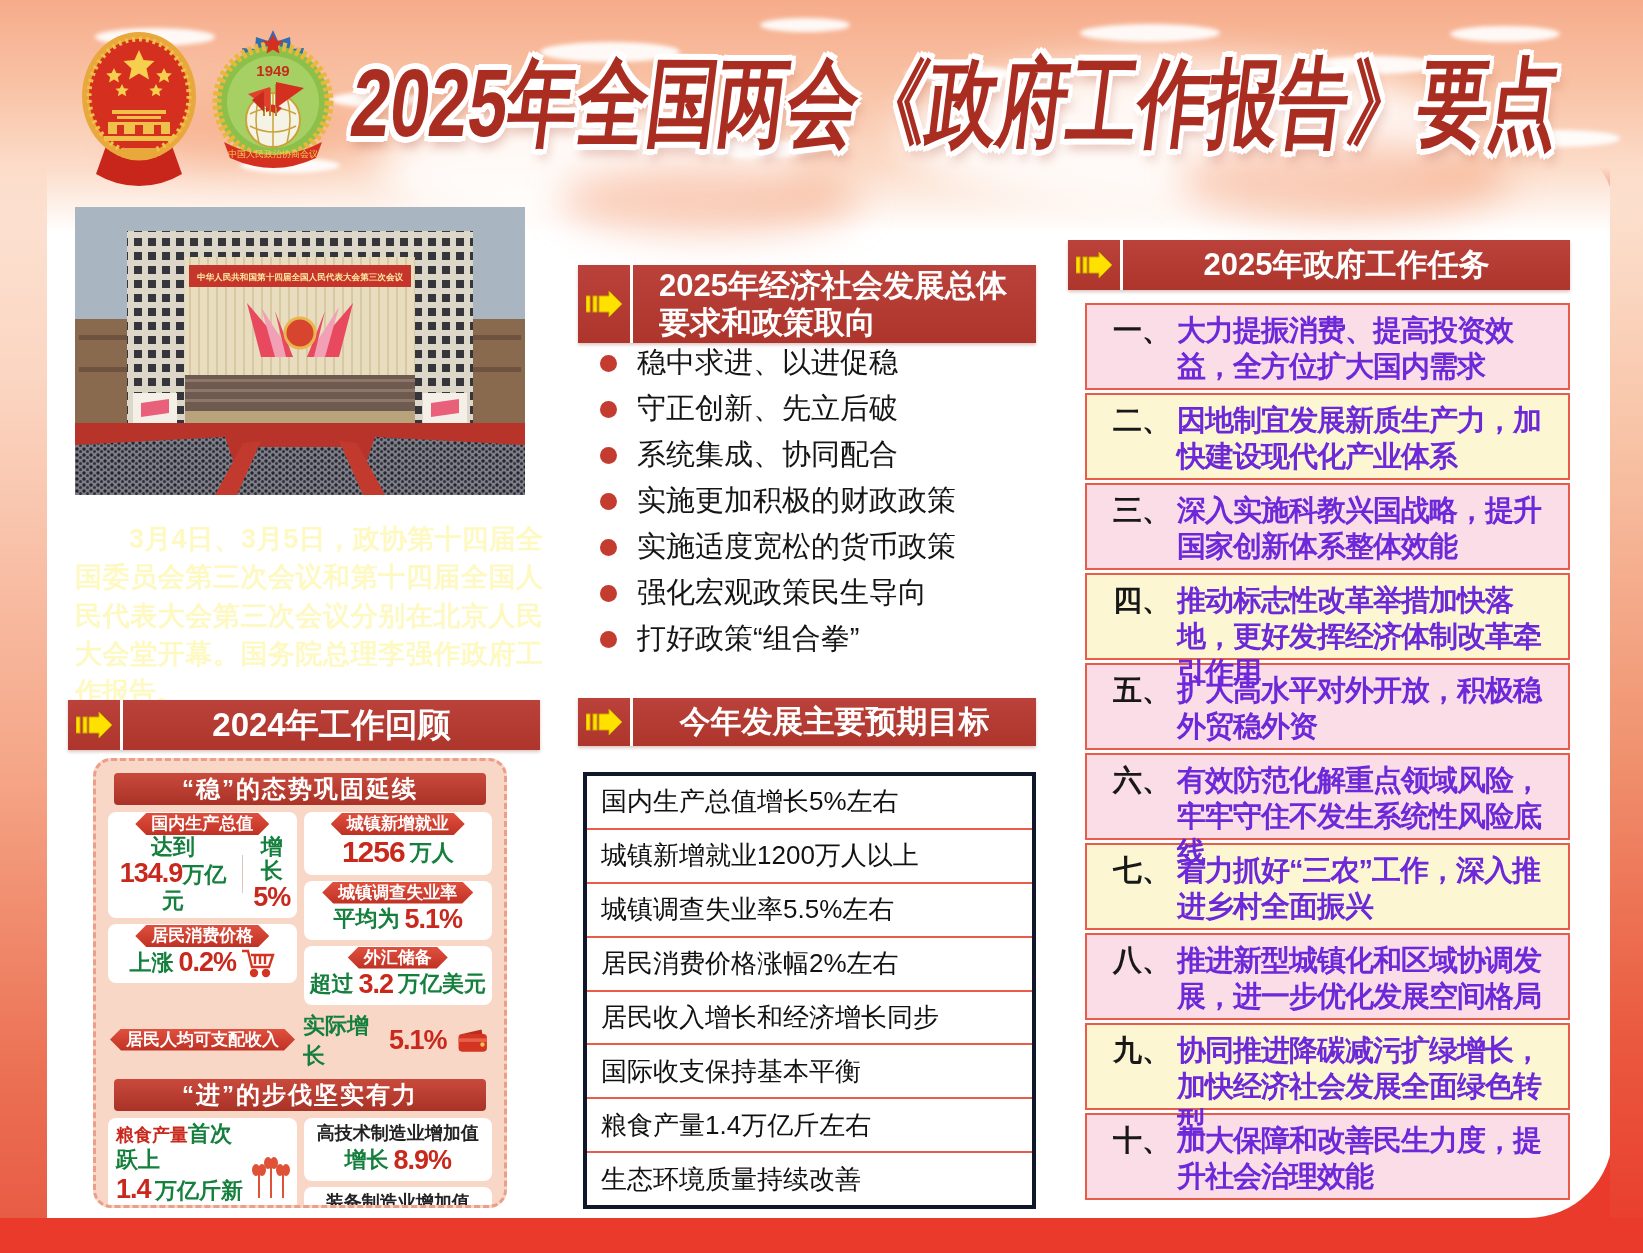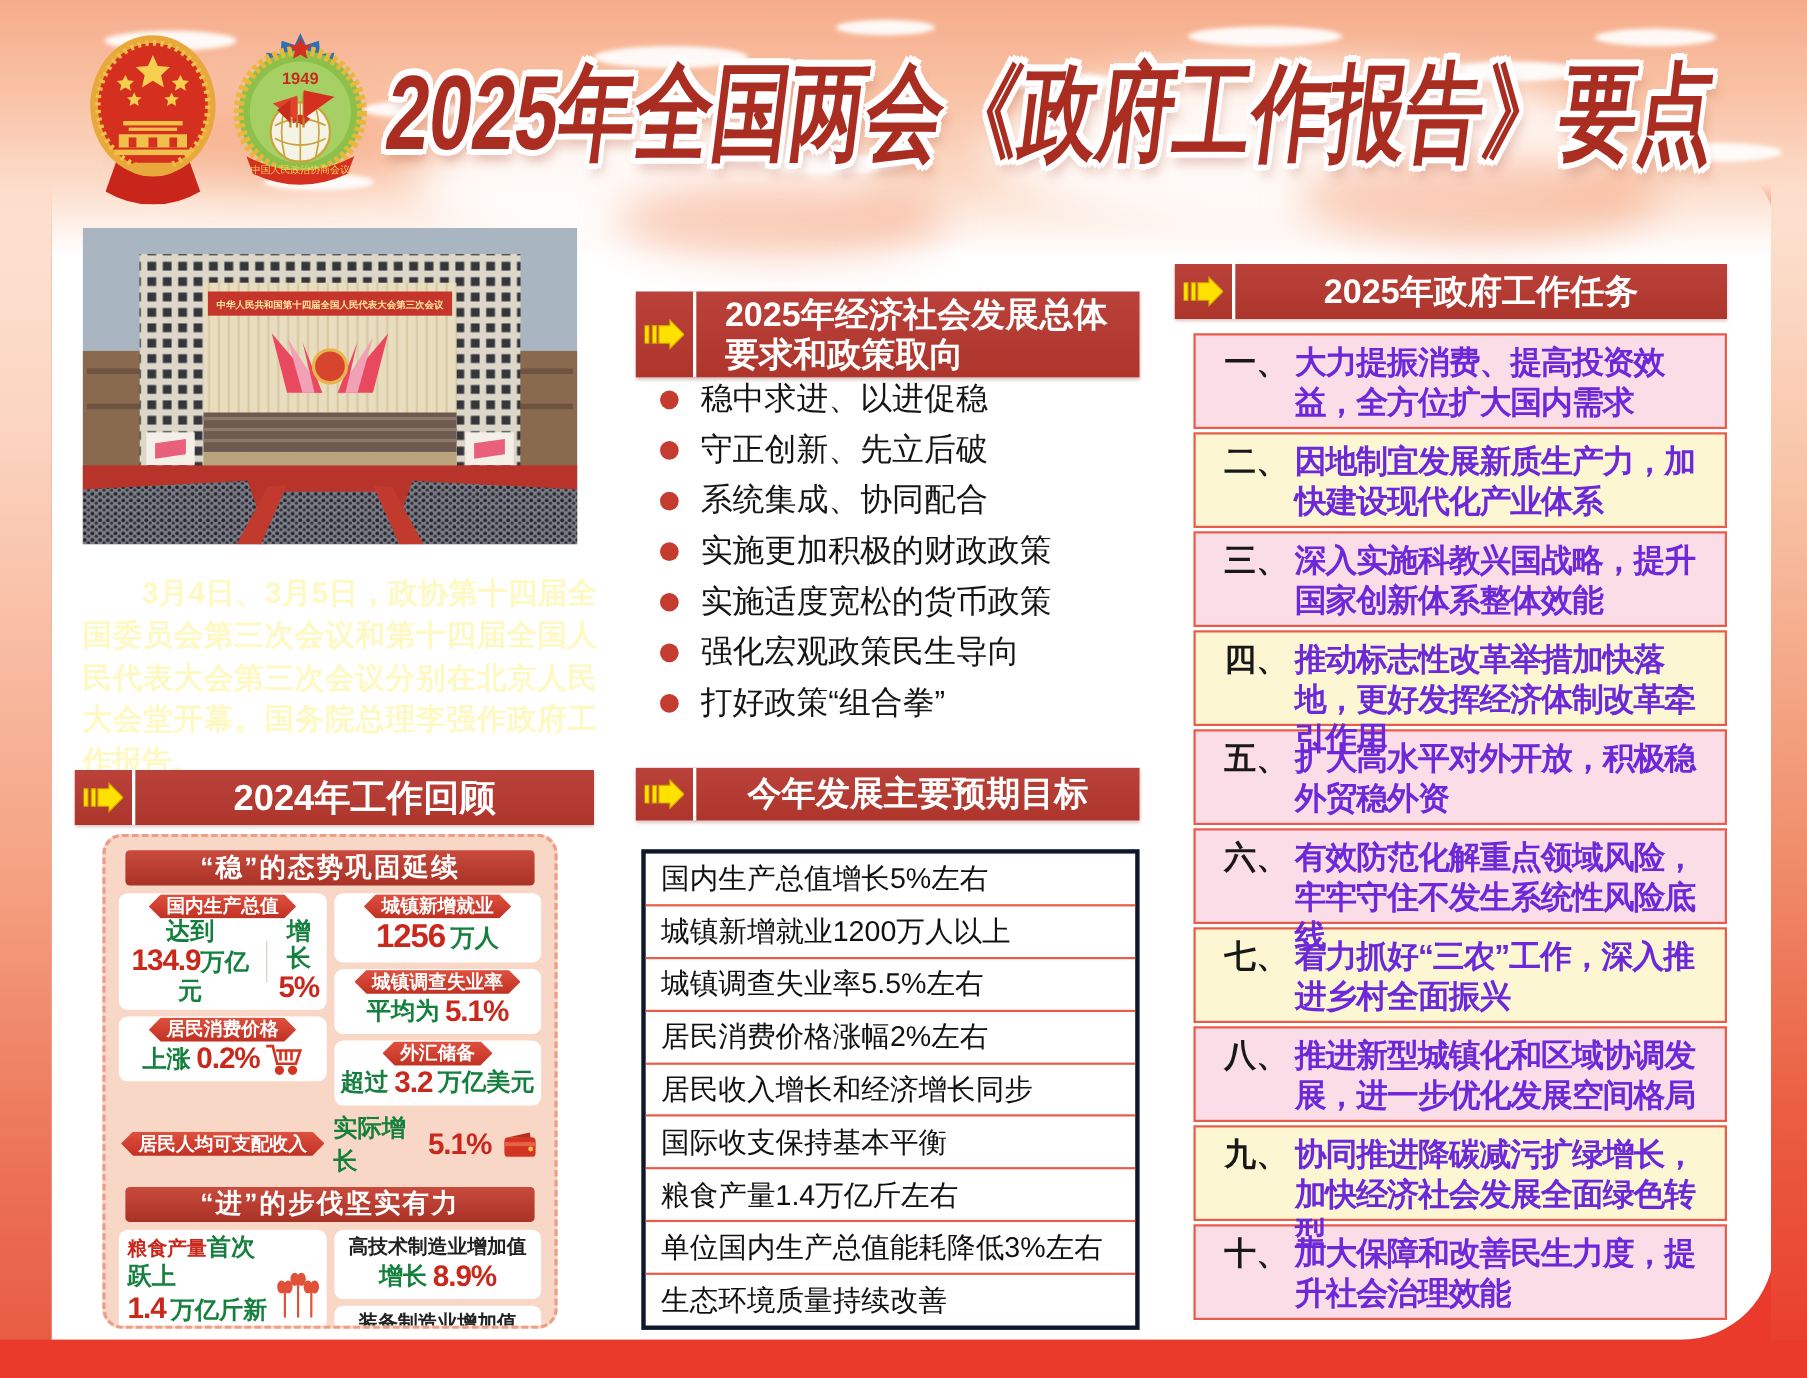--- a/index.html
+++ b/index.html
@@ -415,21 +415,20 @@
   </div>
 
   <div class="goals-table">
     <div class="goal-row">国内生产总值增长5%左右</div>
     <div class="goal-row">城镇新增就业1200万人以上</div>
     <div class="goal-row">城镇调查失业率5.5%左右</div>
     <div class="goal-row">居民消费价格涨幅2%左右</div>
     <div class="goal-row">居民收入增长和经济增长同步</div>
     <div class="goal-row">国际收支保持基本平衡</div>
     <div class="goal-row">粮食产量1.4万亿斤左右</div>
-    <div class="goal-row">单位国内生产总值能耗降低3%左右</div>
     <div class="goal-row">生态环境质量持续改善</div>
   </div>
 
   <div class="banner" style="left:1068px; top:240px; width:502px; height:50px;">
     <div class="arrow-cell">
       <svg width="36" height="28" viewBox="0 0 36 28">
           <g fill="#ffe100" stroke="#cfa500" stroke-width="1">
         <rect x="0" y="6" width="4" height="16"></rect>
             <rect x="7" y="6" width="4" height="16"></rect>
         <polygon points="13,6 23,6 23,1 36,14 23,27 23,22 13,22"></polygon>

